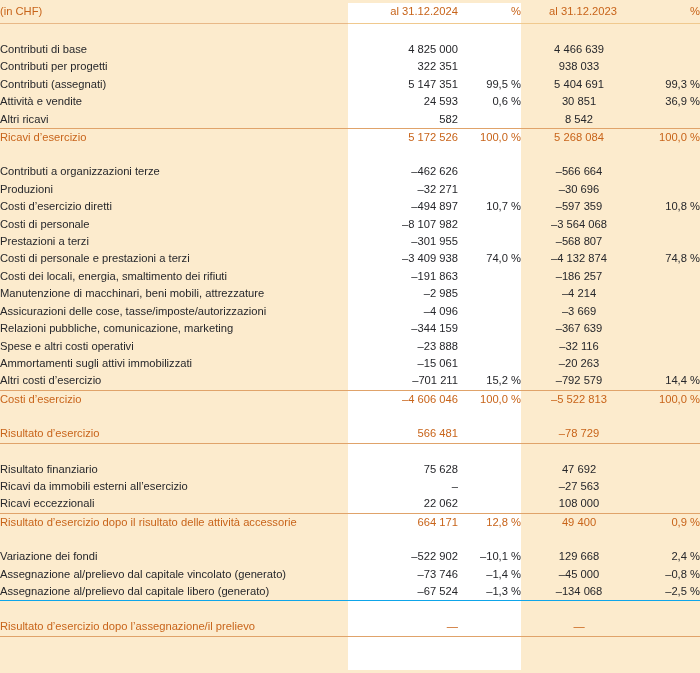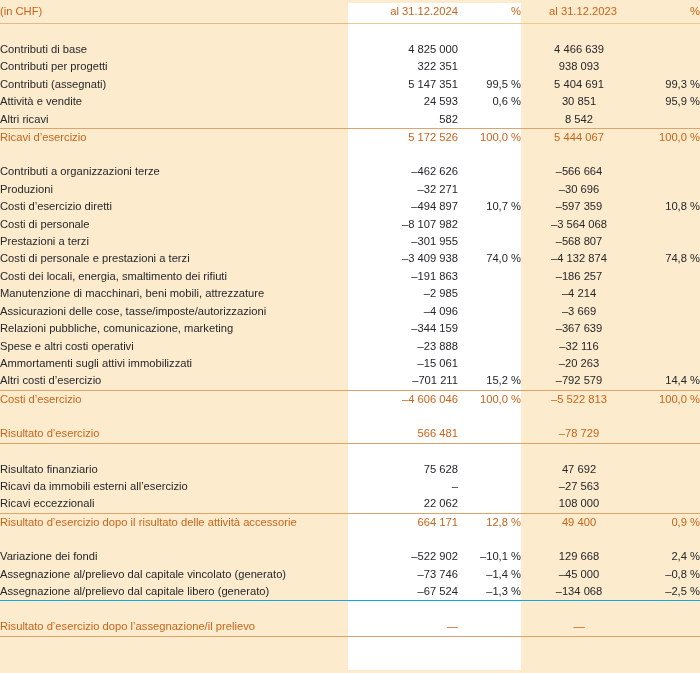--- a/index.html
+++ b/index.html
@@ -122,49 +122,49 @@
         <td class="lbl">Contributi di base</td>
         <td class="num">4 825 000</td>
         <td class="pct"></td>
         <td class="num2">4 466 639</td>
         <td class="pct2"></td>
       </tr>
       <tr>
         <td class="lbl">Contributi per progetti</td>
         <td class="num">322 351</td>
         <td class="pct"></td>
-        <td class="num2">938 093</td>
+        <td class="num2">938 033</td>
         <td class="pct2"></td>
       </tr>
       <tr>
         <td class="lbl">Contributi (assegnati)</td>
         <td class="num">5 147 351</td>
         <td class="pct">99,5 %</td>
         <td class="num2">5 404 691</td>
         <td class="pct2">99,3 %</td>
       </tr>
       <tr>
         <td class="lbl">Attività e vendite</td>
         <td class="num">24 593</td>
         <td class="pct">0,6 %</td>
         <td class="num2">30 851</td>
-        <td class="pct2">95,9 %</td>
+        <td class="pct2">36,9 %</td>
       </tr>
       <tr class="rule-below">
         <td class="lbl">Altri ricavi</td>
         <td class="num">582</td>
         <td class="pct"></td>
         <td class="num2">8 542</td>
         <td class="pct2"></td>
       </tr>
       <tr class="total">
         <td class="lbl">Ricavi d’esercizio</td>
         <td class="num">5 172 526</td>
         <td class="pct">100,0 %</td>
-        <td class="num2">5 444 067</td>
+        <td class="num2">5 268 084</td>
         <td class="pct2">100,0 %</td>
       </tr>
 
       <tr class="spacer">
         <td></td>
           <td></td>
           <td></td>
           <td></td>
           <td></td>
       </tr>

